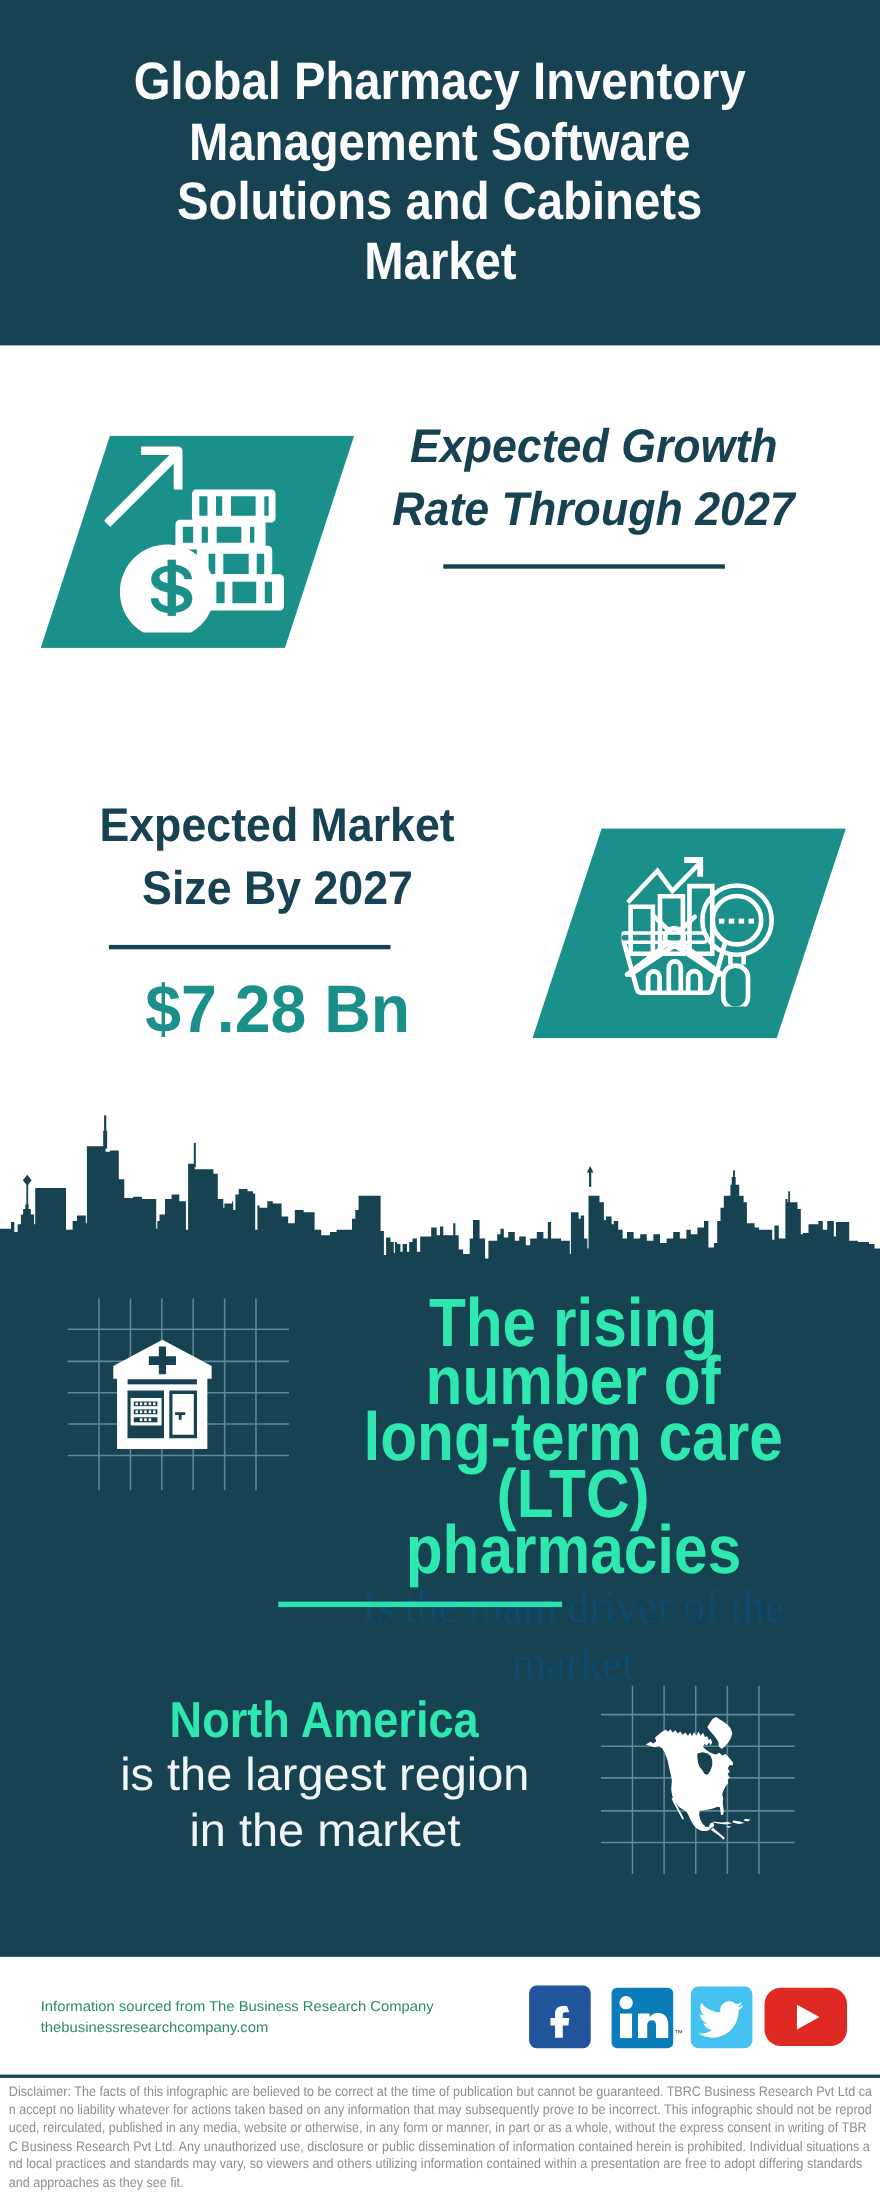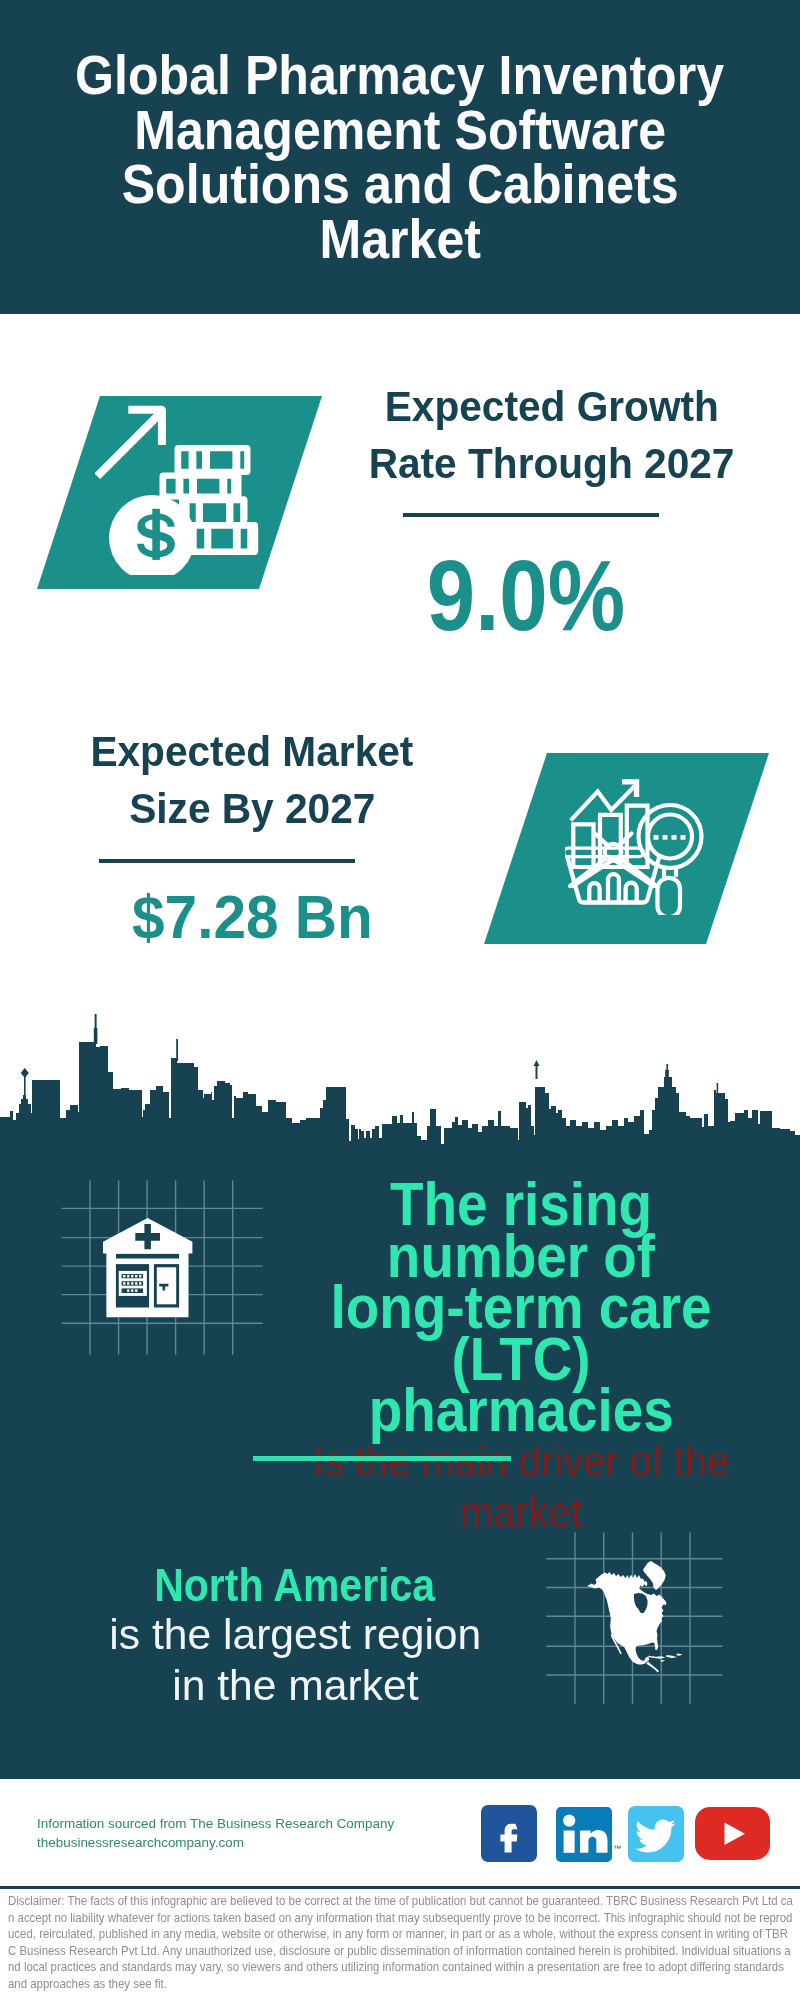--- a/index.html
+++ b/index.html
@@ -2,40 +2,40 @@
 <html><head>
 <meta charset="utf-8">
 <style>
   html,body{margin:0;padding:0;}
   body{width:800px;height:2000px;background:#ffffff;font-family:"Liberation Sans",sans-serif;overflow:hidden;}
   .page{position:relative;width:800px;height:2000px;background:#fff;}
 
   
   .hdr{position:absolute;left:0;top:0;width:800px;height:314px;background:#174252;}
   .hdr h1{margin:0;position:absolute;left:0;top:48px;width:800px;text-align:center;color:#fbfbfb;
-          font-size:56px;font-weight:bold;line-height:54.5px;}
+          font-size:48px;font-weight:bold;line-height:54.5px;}
   .hdr h1 span{display:inline-block;transform:scaleX(0.895);transform-origin:center;}
 
   
   .para{position:absolute;background:#1b908a;}
   .statlabel{position:absolute;color:#174252;font-weight:bold;font-size:43px;line-height:57px;text-align:center;}
   .statlabel span{display:inline-block;transform:scaleX(0.945);transform-origin:center;}
   .statrule{position:absolute;background:#174252;height:4px;}
   .statvalue{position:absolute;color:#1b908a;font-weight:bold;text-align:center;}
   .statvalue>span{display:inline-block;transform-origin:center;}
 
 
   
   .drvtext{position:absolute;left:281px;top:1178px;width:480px;text-align:center;}
   .drvtext .hl{color:#2ee8b0;font-weight:bold;font-size:62px;line-height:51.5px;}
   .drvtext .hl span{display:inline-block;transform:scaleX(0.885);transform-origin:center;}
-  .drvtext .bd{color:#7f1d1d;font-weight:normal;font-size:42.5px;line-height:51.5px;}
+  .drvtext .bd{color:#0c4a6e;font-weight:normal;font-size:42.5px;line-height:51.5px;font-family:Liberation Serif, serif;}
   .drvtext .bd span{display:inline-block;transform:scaleX(0.937);transform-origin:center;}
   .mintrule{position:absolute;background:#2ee0ad;height:5px;}
-  .rgntext{position:absolute;left:55px;top:1538px;width:480px;text-align:center;margin-top:22px;}
+  .rgntext{position:absolute;left:55px;top:1538px;width:480px;text-align:center;}
   .rgntext .hl{color:#2ee8b0;font-weight:bold;font-size:46px;line-height:50.3px;}
   .rgntext .hl>span{display:inline-block;transform:scaleX(0.891);transform-origin:center;}
   .rgntext .bd{color:#f2f5f6;font-weight:normal;font-size:42px;line-height:50.3px;}
   .rgntext .bd span{display:inline-block;transform:scaleX(1.015);transform-origin:center;}
   
   .dark{position:absolute;left:0;top:1145px;width:800px;height:634px;background:#174252;}
 
   
   .srcbox{position:absolute;left:36.6px;top:1814px;color:#2f8a6e;font-size:13px;line-height:19.3px;white-space:nowrap;}
   .srcbox>div{transform:scaleX(1.035);transform-origin:0 0;}
@@ -95,26 +95,25 @@
     <g fill="#1b908a">
       <rect x="57.3" y="113.8" width="7.6" height="51.1"></rect>
       <path d="M61 119.1 c-11.0 0 -18.6 5.0 -18.6 12.3 c0 7.9 7.3 10.9 18.2 12.9
                c8.0 1.5 11.7 2.6 11.7 6.0 c0 3.6 -4.6 6.0 -11.3 6.0 c-7.2 0 -11.9 -2.9 -12.0 -7.5
                h-6.9 c0.1 8.2 7.7 13.7 18.9 13.7 c11.2 0 18.9 -5.5 18.9 -13.3
                c0 -8.2 -7.7 -11.2 -18.6 -13.2 c-7.8 -1.4 -11.3 -2.6 -11.3 -5.9
                c0 -3.4 4.4 -5.8 10.9 -5.8 c7.0 0 11.6 2.9 11.8 7.4 h6.9
                c-0.2 -8.0 -7.6 -13.5 -18.6 -13.5 Z"></path>
     </g>
   </svg>
-  <div class="statlabel" style="left:352px;top:378px;width:400px;">
+  <div class="statlabel" style="left:340px;top:378px;width:400px;font-style:italic;">
     <span>Expected Growth</span><br>
     <span>Rate Through 2027</span>
   </div>
   <div class="statrule" style="left:403px;top:513px;width:256px;"></div>
-  <div class="statvalue" style="left:326px;top:545px;width:400px;font-size:100px;line-height:100px;"><span style="transform:scaleX(0.87)">9.0%</span></div>
 
   <div class="para" style="left:484px;top:753px;width:285px;height:191px;clip-path:polygon(63px 0, 285px 0, 222px 191px, 0 191px);"></div>
   <svg class="icon" viewBox="0 0 140 140" style="position:absolute;left:565px;top:775px;width:140px;height:140px;">
     <g fill="none" stroke="#ffffff" stroke-width="4.2">
 
       <polyline points="7.1,43.9 32.7,16.6 46.3,35 68.3,12.5" stroke-linecap="square"></polyline>
     </g>
 
     <path d="M57 4.2 H74.2 V22 H68.9 V9.5 H57 Z" fill="#ffffff"></path>
     <g fill="none" stroke="#ffffff" stroke-width="4.2">

